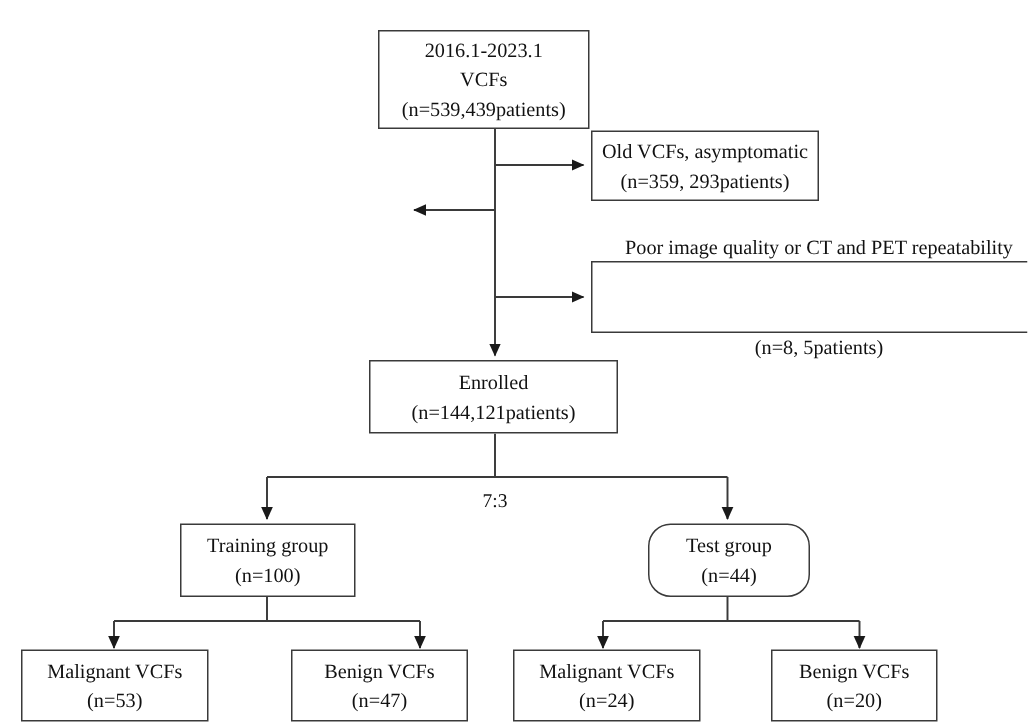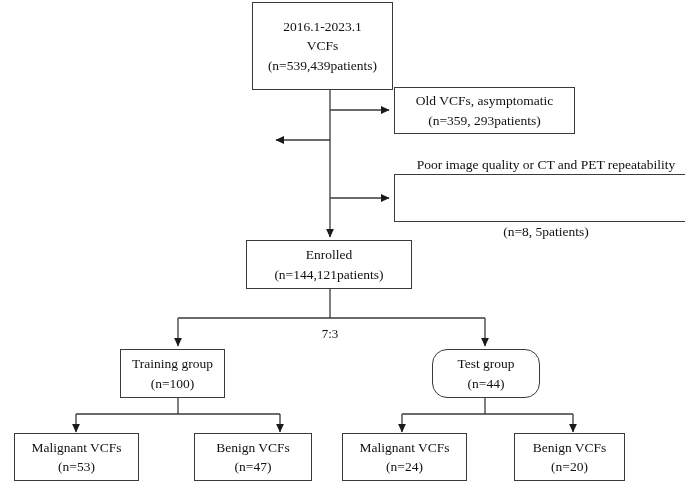--- a/index.html
+++ b/index.html
@@ -84,45 +84,45 @@
     <line x1="76" y1="414" x2="280" y2="414" stroke="#3a3a3a" stroke-width="1.3"></line>
     <line x1="76" y1="414" x2="76" y2="432" stroke="#3a3a3a" stroke-width="1.3" marker-end="url(#arrow-down)"></line>
     <line x1="280" y1="414" x2="280" y2="432" stroke="#3a3a3a" stroke-width="1.3" marker-end="url(#arrow-down)"></line>
 
     <line x1="485" y1="398" x2="485" y2="414" stroke="#3a3a3a" stroke-width="1.3"></line>
     <line x1="402" y1="414" x2="573" y2="414" stroke="#3a3a3a" stroke-width="1.3"></line>
     <line x1="402" y1="414" x2="402" y2="432" stroke="#3a3a3a" stroke-width="1.3" marker-end="url(#arrow-down)"></line>
     <line x1="573" y1="414" x2="573" y2="432" stroke="#3a3a3a" stroke-width="1.3" marker-end="url(#arrow-down)"></line>
   </svg>
 
-  <div class="node" style="left:252px; top:2px; width:141px; height:88px;">
+  <div class="node" style="left:252px; top:20px; width:141px; height:66px;">
     <span class="line">2016.1-2023.1</span>
     <span class="line">VCFs</span>
     <span class="line">(n=539,439patients)</span>
   </div>
 
-  <div class="node" style="left:394px; top:87px; width:181px; height:47px;">
+  <div class="node" style="left:394px; top:87px; width:152px; height:47px;">
     <span class="line">Old VCFs, asymptomatic</span>
     <span class="line">(n=359, 293patients)</span>
   </div>
 
 
   <div class="node" style="left:394px; top:174px; width:304px; height:48px;gap:47px;">
     <span class="line">Poor image quality or CT and PET repeatability</span>
     <span class="line">(n=8, 5patients)</span>
   </div>
 
   <div class="node" style="left:246px; top:240px; width:166px; height:49px;">
     <span class="line">Enrolled</span>
     <span class="line">(n=144,121patients)</span>
   </div>
 
   <div class="ratio-label" style="left:300px; top:326px; width:60px;">7:3</div>
 
-  <div class="node" style="left:120px; top:349px; width:105px; height:49px;">
+  <div class="node" style="left:120px; top:349px; width:117px; height:49px;">
     <span class="line">Training group</span>
     <span class="line">(n=100)</span>
   </div>
 
   <div class="node" style="left:432px; top:349px; width:108px; height:49px;border-radius:15px;">
     <span class="line">Test group</span>
     <span class="line">(n=44)</span>
   </div>
 
   <div class="node" style="left:14px; top:433px; width:125px; height:48px;">

